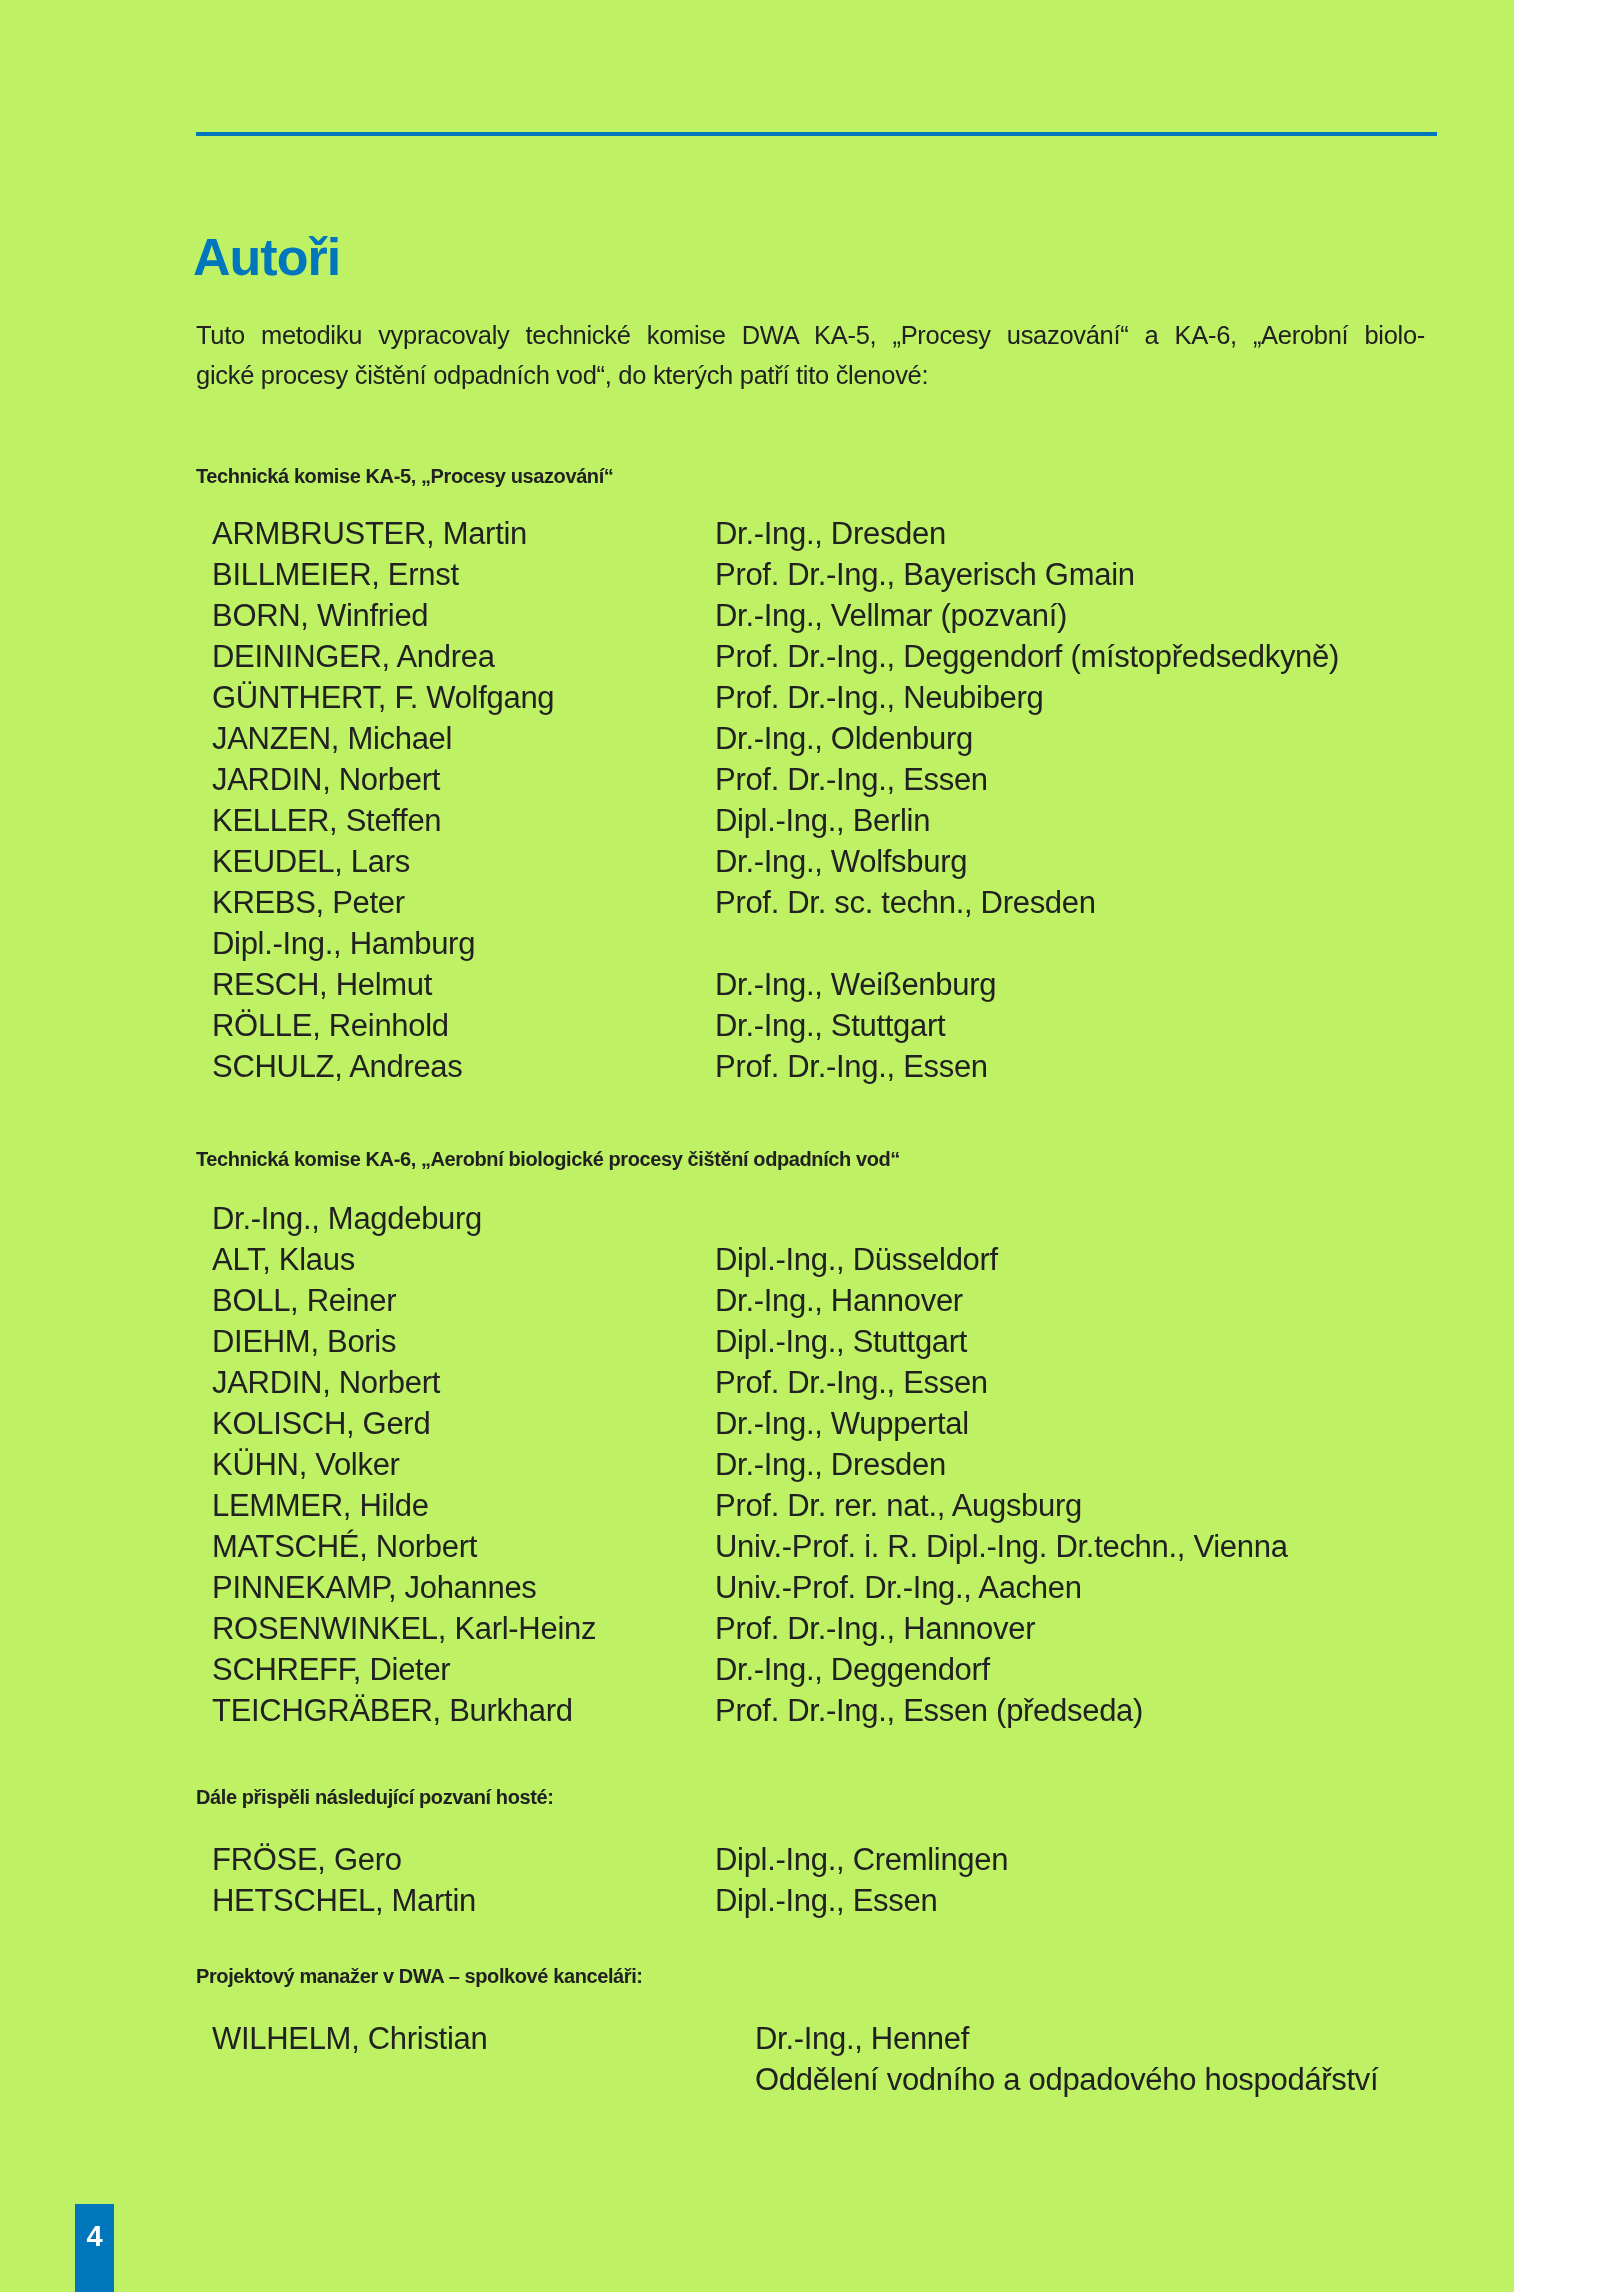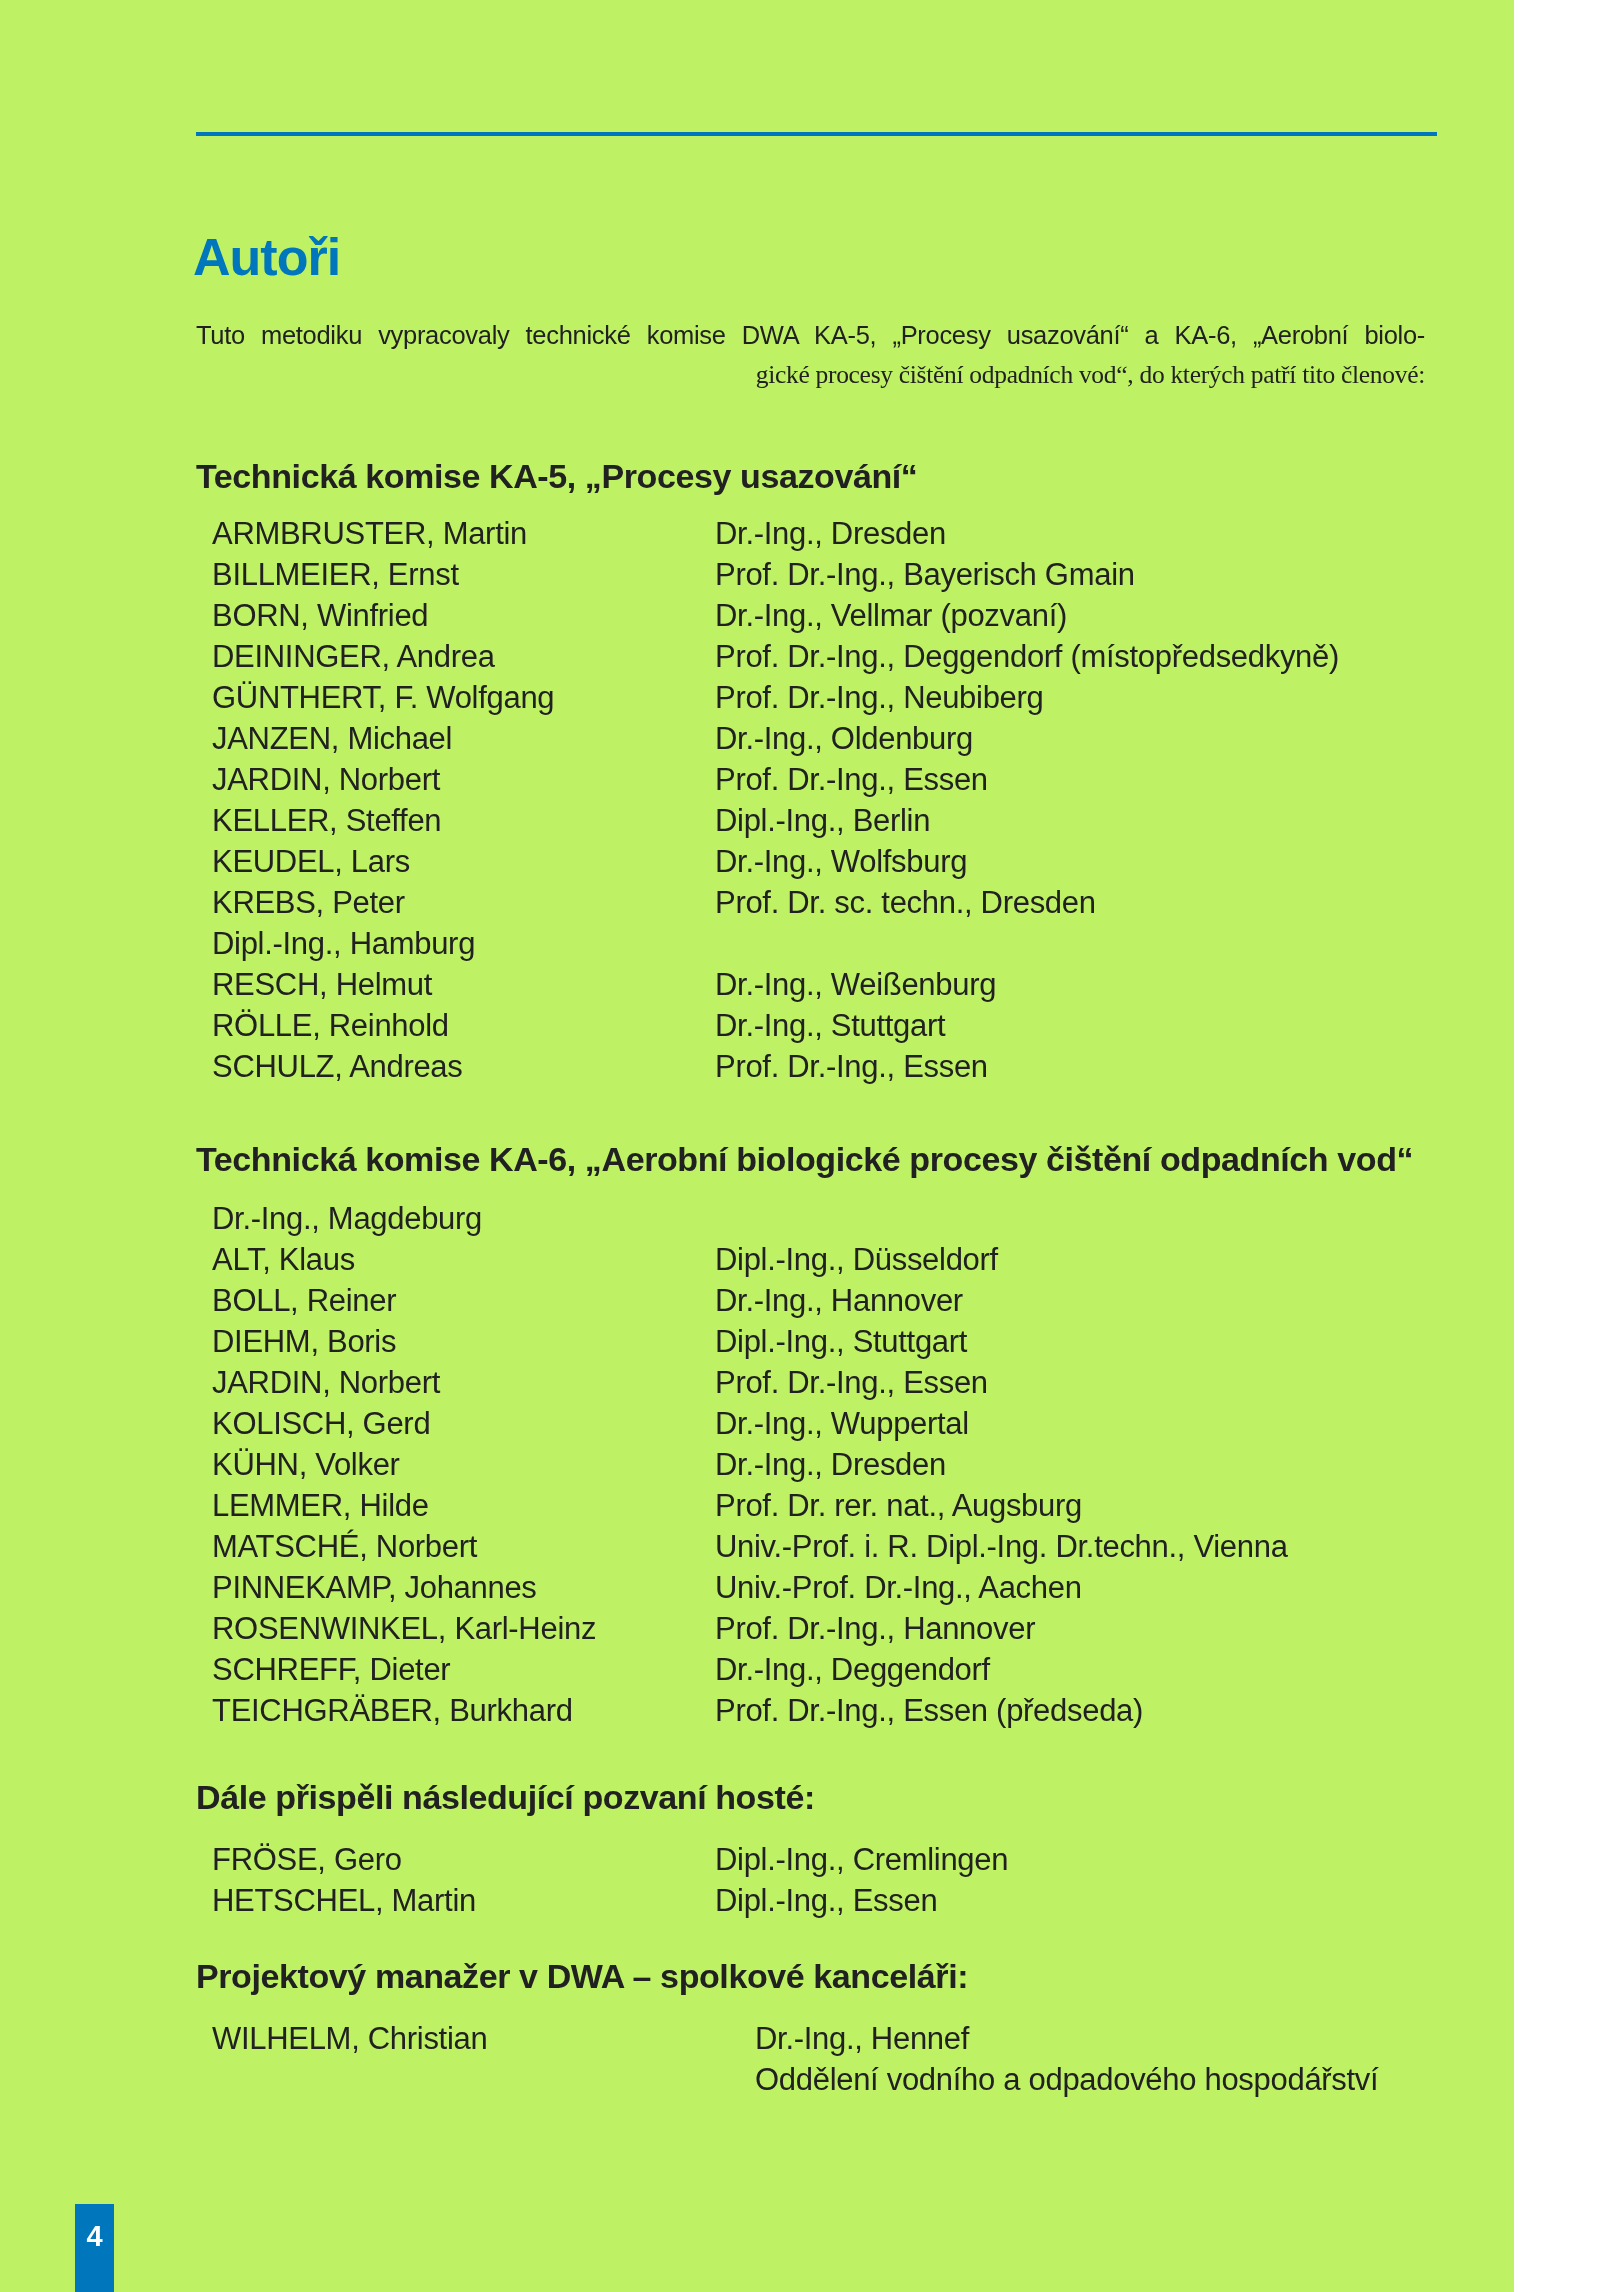--- a/index.html
+++ b/index.html
@@ -9,24 +9,24 @@
     letter-spacing:-0.3px;
     padding-left:22px;
   }
   .rule-top { position:absolute; left:196px; top:132px; width:1241px; height:3.9px; background:#0076BC; }
   .title {
     position:absolute; left:193px; top:231px; margin:0;
     font-size:52px; line-height:52px; font-weight:bold; color:#0076BC; letter-spacing:-1px;
   }
   .intro { position:absolute; left:196px; top:315px; width:1229px; font-size:25.5px; line-height:40px; }
   .intro .l1 { text-align:justify; text-align-last:justify; }
-  .intro .l2 { text-align:right;font-family:Liberation Serif, serif; }
+  .intro .l2 { text-align:left; }
   .heading {
     position:absolute; left:196px; margin:0; width:1229px;
-    font-size:34px; line-height:41px; font-weight:bold; letter-spacing:-0.4px;
+    font-size:20px; line-height:41px; font-weight:bold; letter-spacing:-0.4px;
   }
   .list { position:absolute; left:212px; width:1229px; font-size:31px; }
   .row { display:flex; height:41px; line-height:41px; }
   .row-tall { height:83px;gap:40px; }
   .name { flex:0 0 503px; width:503px; white-space:nowrap; }
   .cred { flex:1; white-space:nowrap; }
   .cred div { line-height:41px; }
   .badge {
     position:absolute; left:75px; top:2204px; width:39px; height:88px;
     background:#0076BC; color:#ffffff; font-size:29px; font-weight:bold;

